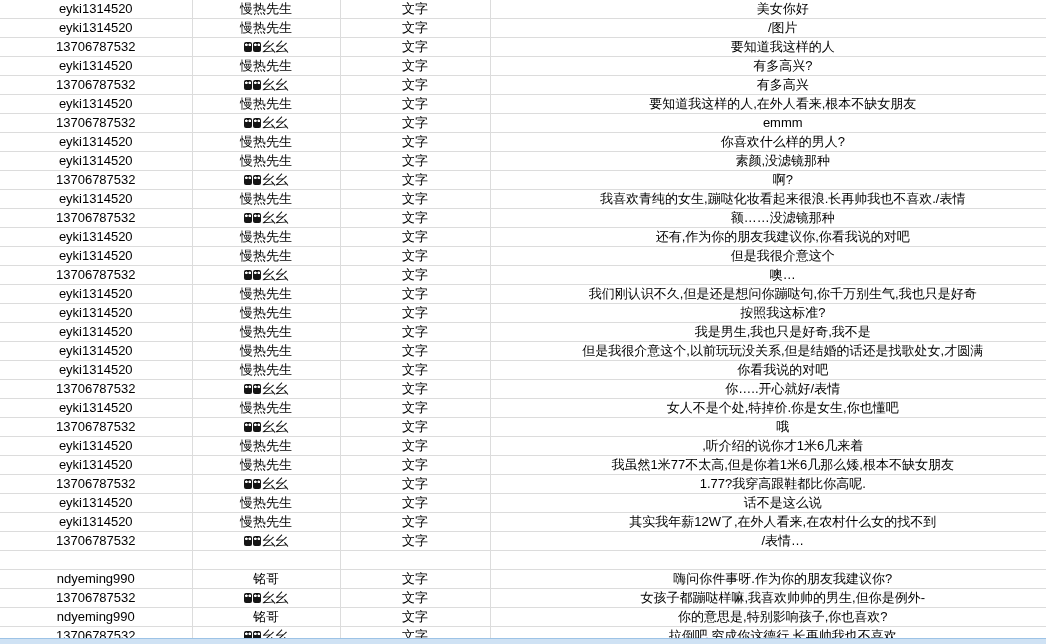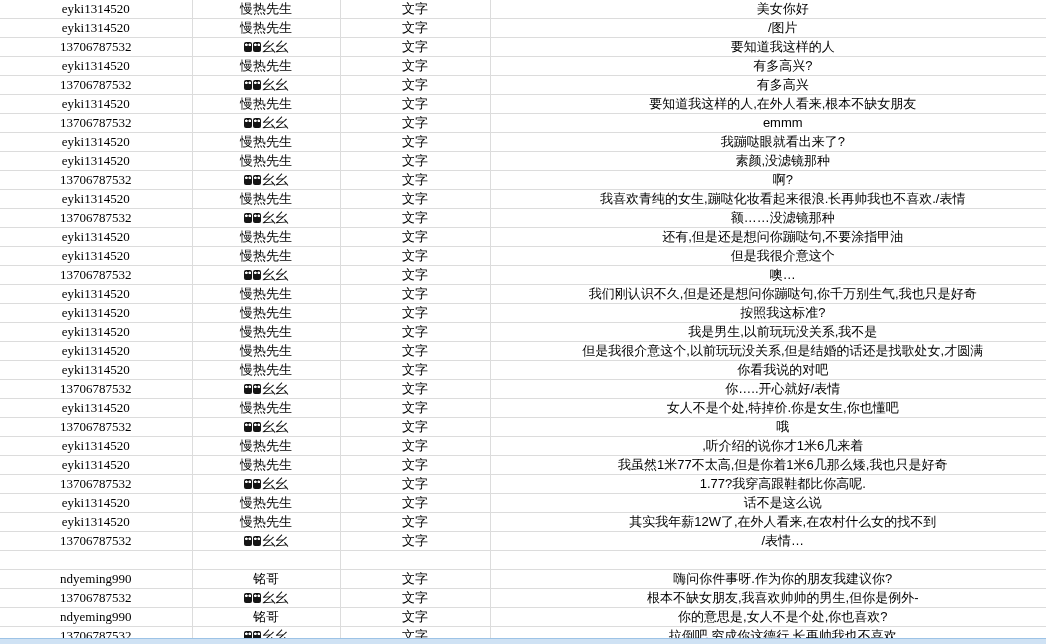--- a/index.html
+++ b/index.html
@@ -17,21 +17,21 @@
     height:18px;
     border:1px solid #dcdcdc;
     border-top:none;
     padding:0 2px;
     text-align:center;vertical-align:middle;
     font-size:13px;color:#000000;
     white-space:nowrap;overflow:hidden;
     line-height:18px;
   }
   #sheet tr:first-child td{border-top:none;}
-  #sheet td:first-child{border-left:none;font-family:Liberation Serif, serif;}
+  #sheet td:first-child{border-left:none;}
   #sheet td:last-child{border-right:none;}
   .glyph-icon{
     display:inline-block;vertical-align:-1px;margin-right:1px;line-height:0;
   }
   .blob{
     display:inline-block;width:8px;height:10px;margin-right:1px;
     background-color:#151515;border-radius:2px;
     background-image:
       radial-gradient(circle at 30% 28%, #ffffff 1px, rgba(0,0,0,0) 1.6px),
       radial-gradient(circle at 72% 28%, #ffffff 1px, rgba(0,0,0,0) 1.6px);
@@ -91,21 +91,21 @@
       <tr>
         <td><span>13706787532</span></td>
         <td><span class="glyph-icon"><span class="blob"></span><span class="blob"></span></span><span>幺幺</span></td>
         <td><span>文字</span></td>
         <td><span>emmm</span></td>
       </tr>
       <tr>
         <td><span>eyki1314520</span></td>
         <td><span>慢热先生</span></td>
         <td><span>文字</span></td>
-        <td><span>我蹦哒眼就看出来了?</span></td>
+        <td><span>你喜欢什么样的男人?</span></td>
       </tr>
       <tr>
         <td><span>eyki1314520</span></td>
         <td><span>慢热先生</span></td>
         <td><span>文字</span></td>
         <td><span>素颜,没滤镜那种</span></td>
       </tr>
       <tr>
         <td><span>13706787532</span></td>
         <td><span class="glyph-icon"><span class="blob"></span><span class="blob"></span></span><span>幺幺</span></td>
@@ -121,21 +121,21 @@
       <tr>
         <td><span>13706787532</span></td>
         <td><span class="glyph-icon"><span class="blob"></span><span class="blob"></span></span><span>幺幺</span></td>
         <td><span>文字</span></td>
         <td><span>额……没滤镜那种</span></td>
       </tr>
       <tr>
         <td><span>eyki1314520</span></td>
         <td><span>慢热先生</span></td>
         <td><span>文字</span></td>
-        <td><span>还有,但是还是想问你蹦哒句,不要涂指甲油</span></td>
+        <td><span>还有,作为你的朋友我建议你,你看我说的对吧</span></td>
       </tr>
       <tr>
         <td><span>eyki1314520</span></td>
         <td><span>慢热先生</span></td>
         <td><span>文字</span></td>
         <td><span>但是我很介意这个</span></td>
       </tr>
       <tr>
         <td><span>13706787532</span></td>
         <td><span class="glyph-icon"><span class="blob"></span><span class="blob"></span></span><span>幺幺</span></td>
@@ -151,21 +151,21 @@
       <tr>
         <td><span>eyki1314520</span></td>
         <td><span>慢热先生</span></td>
         <td><span>文字</span></td>
         <td><span>按照我这标准?</span></td>
       </tr>
       <tr>
         <td><span>eyki1314520</span></td>
         <td><span>慢热先生</span></td>
         <td><span>文字</span></td>
-        <td><span>我是男生,以前玩玩没关系,我不是</span></td>
+        <td><span>我是男生,我也只是好奇,我不是</span></td>
       </tr>
       <tr>
         <td><span>eyki1314520</span></td>
         <td><span>慢热先生</span></td>
         <td><span>文字</span></td>
         <td><span>但是我很介意这个,以前玩玩没关系,但是结婚的话还是找歌处女,才圆满</span></td>
       </tr>
       <tr>
         <td><span>eyki1314520</span></td>
         <td><span>慢热先生</span></td>
@@ -193,21 +193,21 @@
       <tr>
         <td><span>eyki1314520</span></td>
         <td><span>慢热先生</span></td>
         <td><span>文字</span></td>
         <td><span>,听介绍的说你才1米6几来着</span></td>
       </tr>
       <tr>
         <td><span>eyki1314520</span></td>
         <td><span>慢热先生</span></td>
         <td><span>文字</span></td>
-        <td><span>我虽然1米77不太高,但是你着1米6几那么矮,我也只是好奇</span></td>
+        <td><span>我虽然1米77不太高,但是你着1米6几那么矮,根本不缺女朋友</span></td>
       </tr>
       <tr>
         <td><span>13706787532</span></td>
         <td><span class="glyph-icon"><span class="blob"></span><span class="blob"></span></span><span>幺幺</span></td>
         <td><span>文字</span></td>
         <td><span>1.77?我穿高跟鞋都比你高呢.</span></td>
       </tr>
       <tr>
         <td><span>eyki1314520</span></td>
         <td><span>慢热先生</span></td>
@@ -235,27 +235,27 @@
       <tr>
         <td><span>ndyeming990</span></td>
         <td><span>铭哥</span></td>
         <td><span>文字</span></td>
         <td><span>嗨问你件事呀.作为你的朋友我建议你?</span></td>
       </tr>
       <tr>
         <td><span>13706787532</span></td>
         <td><span class="glyph-icon"><span class="blob"></span><span class="blob"></span></span><span>幺幺</span></td>
         <td><span>文字</span></td>
-        <td><span>根本不缺女朋友,我喜欢帅帅的男生,但你是例外-</span></td>
+        <td><span>女孩子都蹦哒样嘛,我喜欢帅帅的男生,但你是例外-</span></td>
       </tr>
       <tr>
         <td><span>ndyeming990</span></td>
         <td><span>铭哥</span></td>
         <td><span>文字</span></td>
-        <td><span>你的意思是,女人不是个处,你也喜欢?</span></td>
+        <td><span>你的意思是,特别影响孩子,你也喜欢?</span></td>
       </tr>
       <tr>
         <td><span>13706787532</span></td>
         <td><span class="glyph-icon"><span class="blob"></span><span class="blob"></span></span><span>幺幺</span></td>
         <td><span>文字</span></td>
         <td><span>拉倒吧,穷成你这德行,长再帅我也不喜欢</span></td>
       </tr>
     </tbody>
 </table>
 

